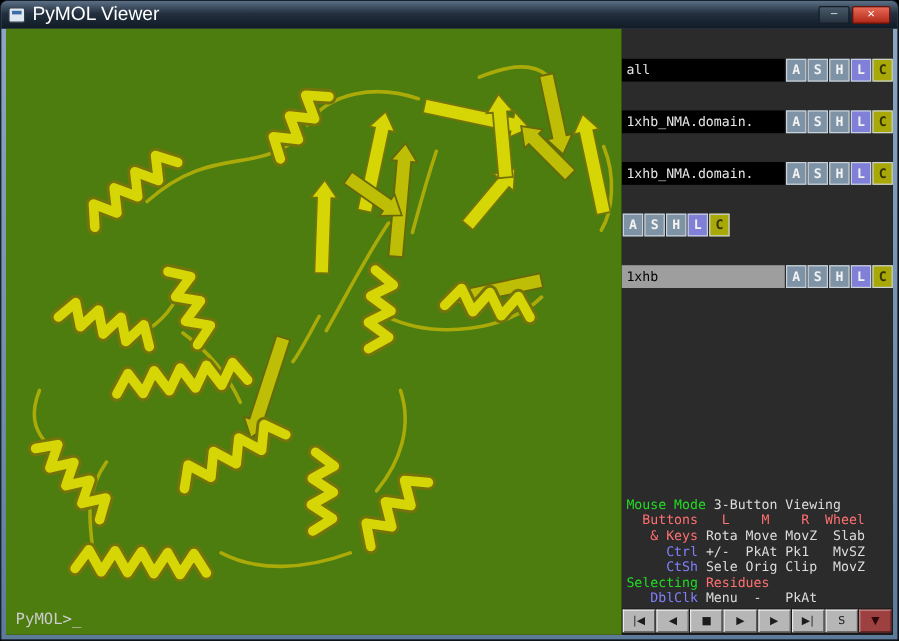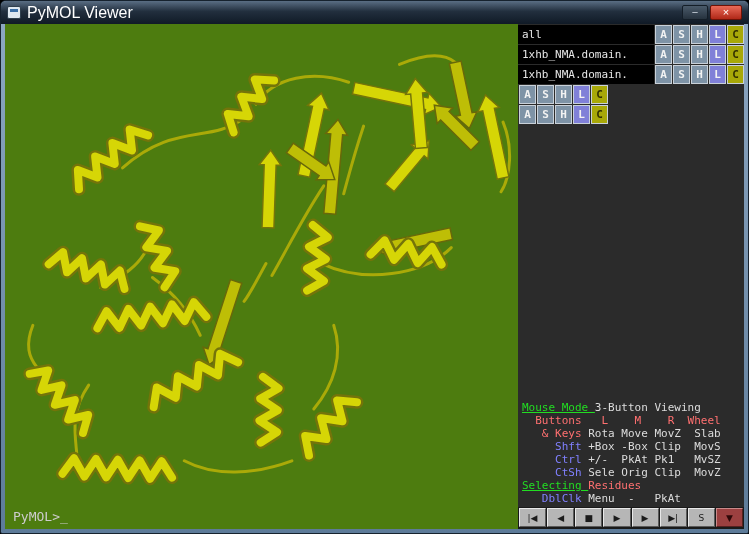--- a/index.html
+++ b/index.html
@@ -34,37 +34,37 @@
   
   .ho { stroke:#74740a; stroke-width:13; fill:none; stroke-linejoin:round; stroke-linecap:round; }
   .hf { stroke:#d6d606; stroke-width:8; fill:none; stroke-linejoin:round; stroke-linecap:round; }
   .loop { stroke:#aaaa08; stroke-width:3; fill:none; stroke-linecap:round; }
   .sheet  { fill:#d6d606; stroke:#74740a; stroke-width:1.5; }
   .sheet2 { fill:#bebe06; stroke:#68680a; stroke-width:1.5; }
 
   
   .sidepanel { width:226px; flex:none; background:#2b2b2b; display:flex; flex-direction:column; }
   .obj-list { padding-top:1px; }
-  .obj-row { display:flex; height:19px; margin-bottom:1px; }
+  .obj-row { display:flex; height:19px; margin-bottom:1px;margin-top:24px; }
   .obj-label { flex:1; background:#000; color:#e6e6e6; font-size:11px; line-height:17px;
                padding:1px 4px; white-space:nowrap; overflow:hidden; }
   .obj-row.selected .obj-label { background:#9e9e9e; color:#000; }
   .ob { width:17px; margin-left:1px; flex:none; font-family:"DejaVu Sans Mono",monospace;
         font-size:11px; font-weight:bold; color:#f2f2f2; border:1px solid #c9d1d9;
         display:flex; align-items:center; justify-content:center; cursor:pointer; padding:0; }
   .ob.ash { background:#7e93a6; }
   .ob.lbl { background:#8080d8; }
   .ob.col { background:#a8a808; color:#343200; }
 
   .panel-spacer { flex:1; }
 
   
   .mm { padding:3px 4px 2px; }
   .mm-line { font-size:11px; line-height:13px; white-space:pre; }
-  .cg { color:#22dd22;text-decoration:underline; } .cr { color:#ff7070; } .cb { color:#8080ff; } .cw { color:#dcdcdc; }
+  .cg { color:#22dd22; } .cr { color:#ff7070; } .cb { color:#8080ff; } .cw { color:#dcdcdc; }
 
   
   .vcr { height:22px; flex:none; display:flex; gap:1px; padding:1px 1px 2px; background:#1a1a1a; }
   .vcr button { flex:1; background:#b6b6b6; border:1px solid; border-color:#e8e8e8 #5a5a5a #5a5a5a #e8e8e8;
                 color:#1c1c1c; font-family:"DejaVu Sans",sans-serif; font-size:9px;
                 display:flex; align-items:center; justify-content:center; cursor:pointer; padding:0; }
   .vcr button.red { background:#9c4040; border-color:#c88a8a #55201f #55201f #c88a8a; color:#2e0808; }
 </style>
 </head>
 <body>
@@ -222,36 +222,36 @@
 
         <div class="obj-row">
           <button class="ob ash">A</button>
           <button class="ob ash">S</button>
           <button class="ob ash">H</button>
           <button class="ob lbl">L</button>
           <button class="ob col">C</button>
         </div>
 
         <div class="obj-row selected">
+          <div class="obj-label">1xhb</div>
           <button class="ob ash">A</button>
           <button class="ob ash">S</button>
           <button class="ob ash">H</button>
           <button class="ob lbl">L</button>
           <button class="ob col">C</button>
         </div>
 
       </div>
 
       <div class="panel-spacer"></div>
 
       <div class="mm">
         <div class="mm-line"><span class="cg">Mouse Mode </span><span class="cw">3-Button Viewing</span></div>
         <div class="mm-line"><span class="cr">  Buttons   L    M    R  Wheel</span></div>
         <div class="mm-line"><span class="cr">   &amp; Keys </span><span class="cw">Rota Move MovZ  Slab</span></div>
-        <div class="mm-line"><span class="cb">     Shft </span><span class="cw">+Box -Box Clip  MovS</span></div>
         <div class="mm-line"><span class="cb">     Ctrl </span><span class="cw">+/-  PkAt Pk1   MvSZ</span></div>
         <div class="mm-line"><span class="cb">     CtSh </span><span class="cw">Sele Orig Clip  MovZ</span></div>
         <div class="mm-line"><span class="cg">Selecting </span><span class="cr">Residues</span></div>
         <div class="mm-line"><span class="cb">   DblClk </span><span class="cw">Menu  -   PkAt</span></div>
       </div>
 
       <div class="vcr">
         <button>|◀</button>
         <button>◀</button>
         <button>■</button>

